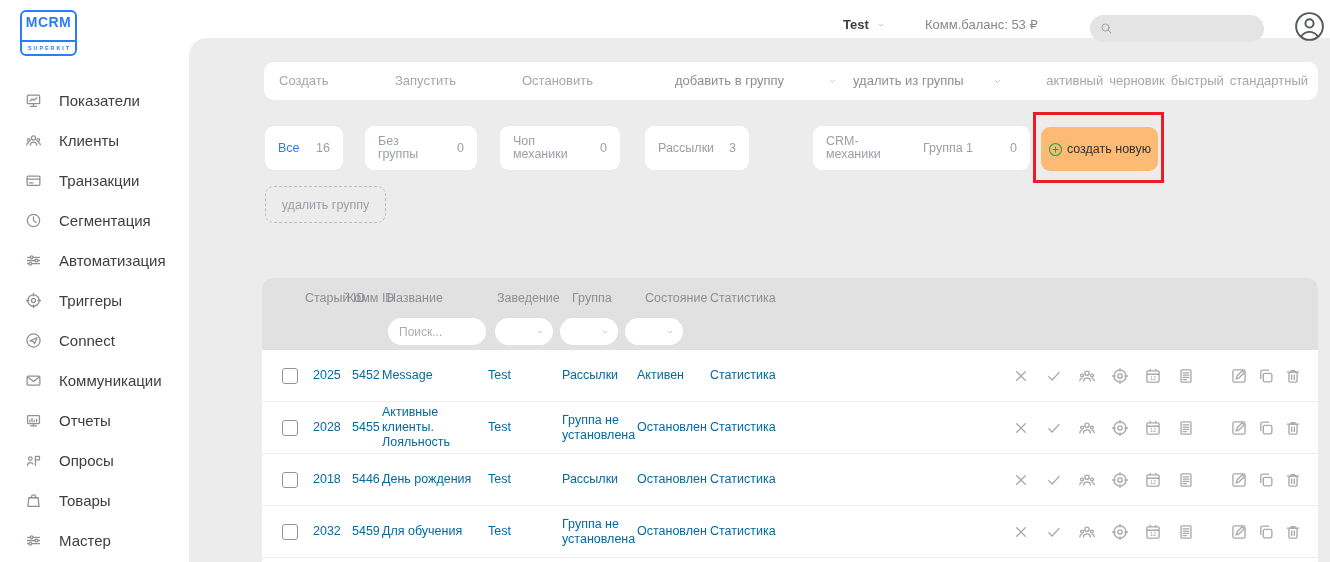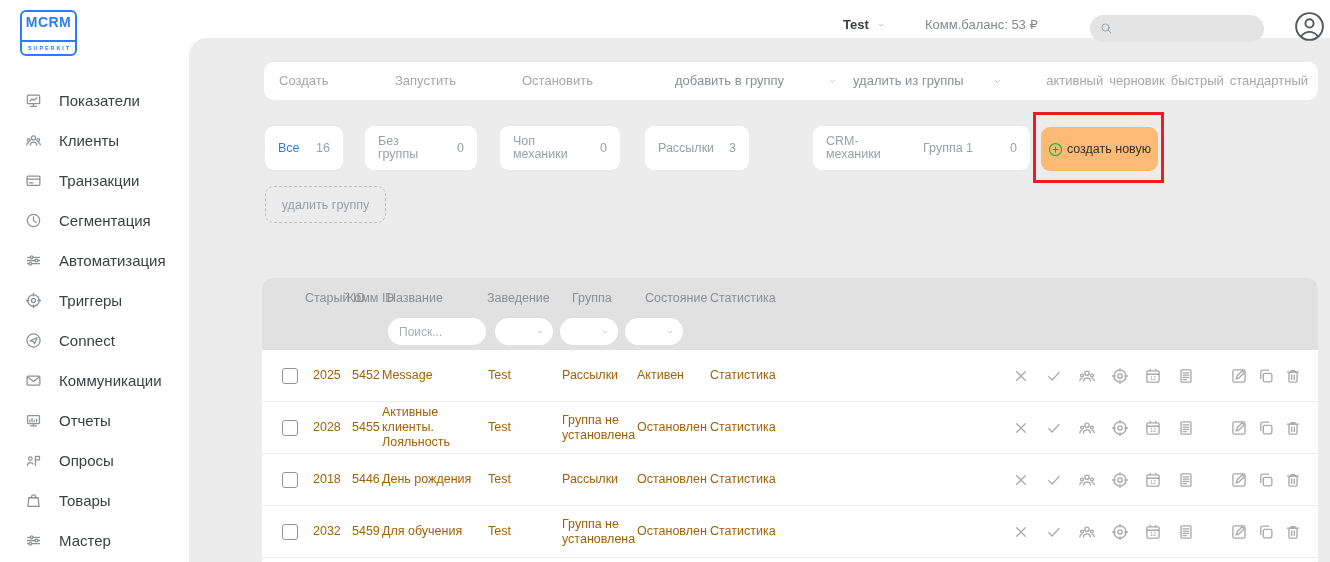--- a/index.html
+++ b/index.html
@@ -65,32 +65,32 @@
   #create-group-btn span.lbl { font-size:12.5px; color:#303134; }
   #annotation-box { left:1033px; top:112px; width:131px; height:71px; border:3px solid #ec1c24; z-index:4; pointer-events:none; }
 
   #delete-group-btn { left:265px; top:186px; width:121px; height:37px; border:1.5px dashed #bcbcbc; border-radius:9px;
     display:flex; align-items:center; justify-content:center; font-size:12.5px; color:#9aa0a6; cursor:pointer; }
 
   
   #table-card { left:262px; top:278px; width:1056px; height:300px; background:#fff; border-radius:10px 10px 0 0; overflow:hidden; }
   #table-head { position:relative; height:72px; background:#e1e1e2; }
   .hlabel { position:absolute; top:13px; font-size:12.5px; color:#8b8f93; white-space:nowrap; }
-  .hl1{left:43px;} .hl2{left:85px;} .hl3{left:125px;} .hl4{left:225px;} .hl5{left:310px;} .hl6{left:383px;} .hl7{left:448px;}
+  .hl1{left:43px;} .hl2{left:85px;} .hl3{left:125px;} .hl4{left:235px;} .hl5{left:310px;} .hl6{left:383px;} .hl7{left:448px;}
   #name-search { position:absolute; left:126px; top:40px; width:98px; height:27px; border:none; outline:none;
     border-radius:14px; background:#fff; font-size:12px; color:#5f6368; padding:0 11px; font-family:inherit; }
   #name-search::placeholder { color:#a9adb2; }
   .hdd { position:absolute; top:40px; width:58px; height:27px; background:#fff; border-radius:14px;
     display:flex; align-items:center; justify-content:flex-end; padding-right:8px; cursor:pointer; color:#b9b9b9; }
   .hdd svg { width:10px; height:10px; }
   #dd-venue{left:233px;} #dd-group{left:298px;} #dd-state{left:363px;}
 
   .trow { display:grid; grid-template-columns:31px 39px 30px 106px 74px 75px 73px 90px 1fr;
     align-items:center; padding:0 16px 0 20px; height:52px; border-bottom:1px solid #ededee; background:#fff; }
-  .tcell { font-size:12.5px; color:#a16207; line-height:15px; padding-right:6px; }
+  .tcell { font-size:12.5px; color:#0369a1; line-height:15px; padding-right:6px; }
   .cb { width:16px; height:16px; border:1.5px solid #8f9296; border-radius:3px; cursor:pointer; background:#fff; }
   .row-actions { display:flex; justify-content:flex-end; align-items:center; gap:15px; }
   .act { width:18px; height:18px; color:#a9a9a9; cursor:pointer; }
   .act svg { width:18px; height:18px; }
   .act.gap-before { margin-left:20px; }
   .act.tight { margin-left:-6px; }
 </style>
 </head>
 <body>
 

